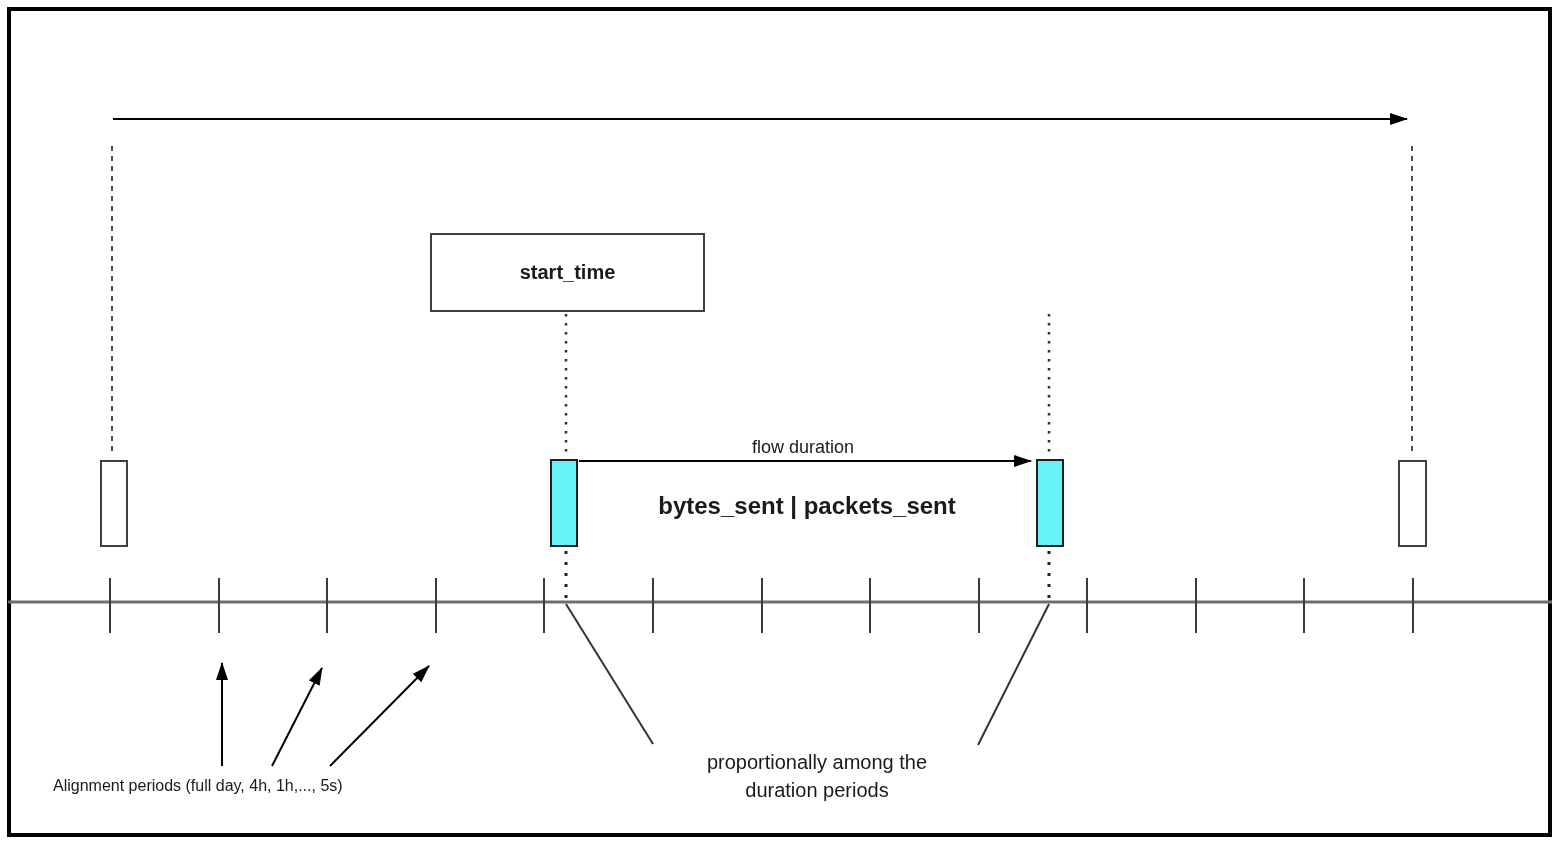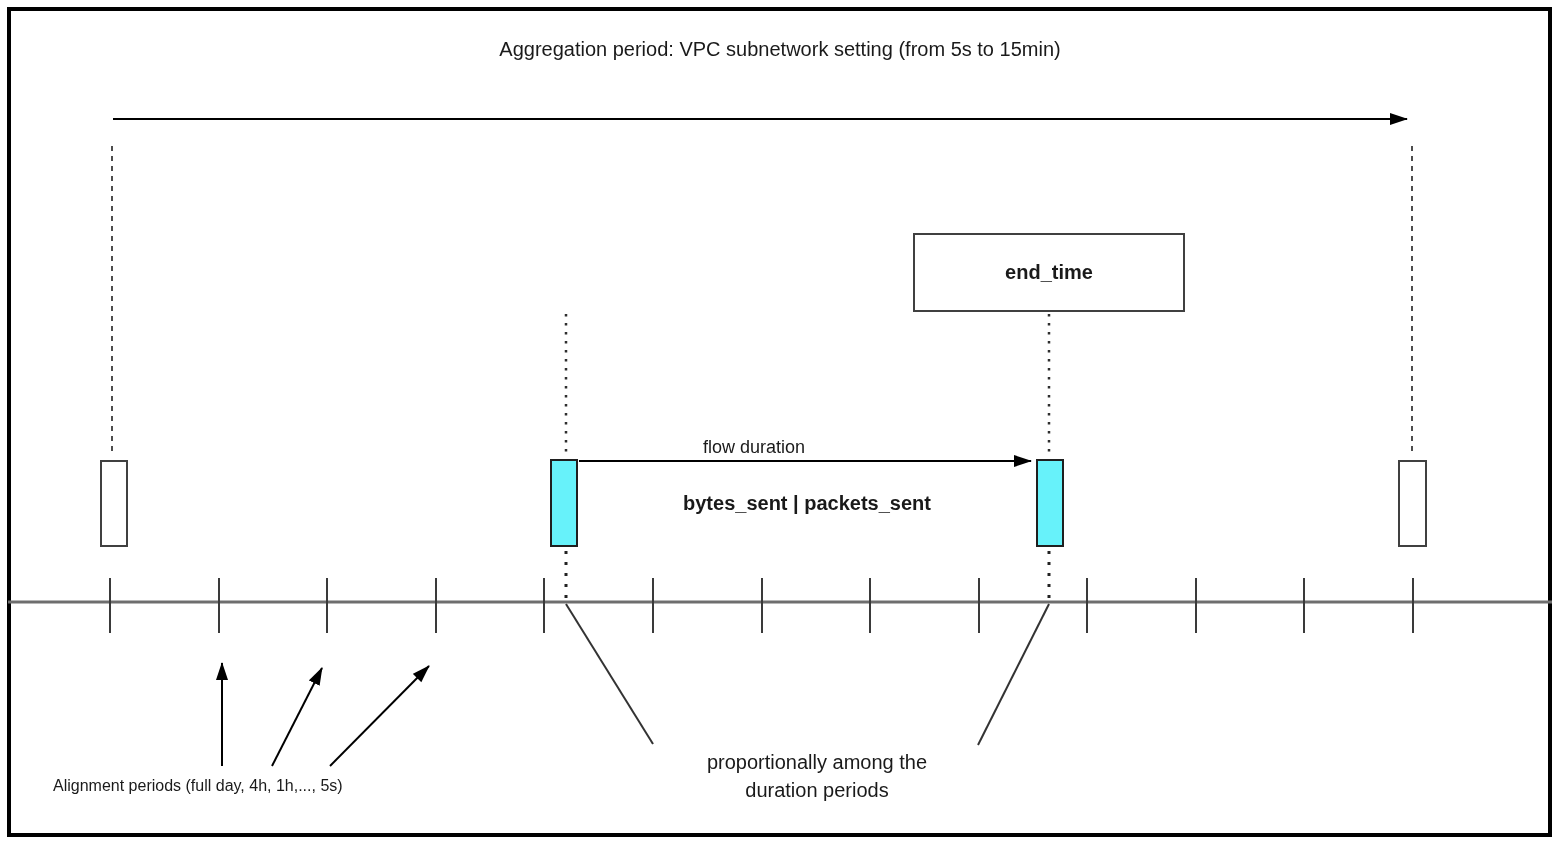--- a/index.html
+++ b/index.html
@@ -62,28 +62,28 @@
   .marker-rect.flow-bar {
     border: 2px solid #1f1f1f;
     background: #67f2fa; 
   }
   .marker-rect.flow-start { left: 550px;  top: 459px; width: 28px; height: 88px; }
   .marker-rect.flow-end   { left: 1036px; top: 459px; width: 28px; height: 88px; }
   .label { position: absolute; }
   .flow-duration-label {
     left: 703px; top: 437px;
     width: 200px;
-    text-align: left;
+    text-align: center;
     font-size: 18px;
   }
   .flow-metrics-label {
     left: 657px; top: 492px;
     width: 300px;
     text-align: center;
-    font-size: 20px;
+    font-size: 24px;
     font-weight: bold;
   }
   .alignment-label {
     left: 53px; top: 777px;
     font-size: 16px;
     white-space: nowrap;
   }
   .traffic-note {
     left: 682px; top: 748px;
     width: 270px;
@@ -102,21 +102,20 @@
   .stroke-diag    { stroke: #333333; stroke-width: 2; fill: none; }
   .ticks line     { stroke: #3a3a3a; stroke-width: 2; }
 </style>
 </head>
 <body>
 
 <div class="canvas">
 
   <div class="frame"></div>
 
-  <div class="title">Aggregation period: VPC subnetwork setting (from 5s to 15min)</div>
 
   <svg class="lines-layer" viewBox="0 0 1560 846" xmlns="http://www.w3.org/2000/svg">
     <defs>
       <marker id="ah" markerWidth="12" markerHeight="10" refX="8.5" refY="3" orient="auto">
         <path d="M0,0 L9,3 L0,6 z" fill="#000000"></path>
       </marker>
     </defs>
 
     <line class="stroke-black" x1="113" y1="119" x2="1407" y2="119" marker-end="url(#ah)"></line>
 
@@ -150,22 +149,22 @@
     <line class="stroke-dots-lg" x1="1049" y1="551" x2="1049" y2="601"></line>
 
     <line class="stroke-diag" x1="566" y1="604" x2="653" y2="744"></line>
     <line class="stroke-diag" x1="1049" y1="604" x2="978" y2="745"></line>
 
     <line class="stroke-black" x1="222" y1="766" x2="222" y2="663" marker-end="url(#ah)"></line>
     <line class="stroke-black" x1="272" y1="766" x2="322" y2="668" marker-end="url(#ah)"></line>
     <line class="stroke-black" x1="330" y1="766" x2="429" y2="666" marker-end="url(#ah)"></line>
   </svg>
 
-  <div class="time-box end">
-    <span>end_time</span>
+  <div class="time-box start">
+    <span>start_time</span>
   </div>
 
   <div class="marker-rect boundary-left"></div>
   <div class="marker-rect boundary-right"></div>
 
   <div class="marker-rect flow-bar flow-start" style="background-color: rgb(103, 242, 250);"></div>
   <div class="marker-rect flow-bar flow-end" style="background-color: rgb(103, 242, 250);"></div>
 
   <div class="label flow-duration-label">flow duration</div>
   <div class="label flow-metrics-label">bytes_sent | packets_sent</div>

